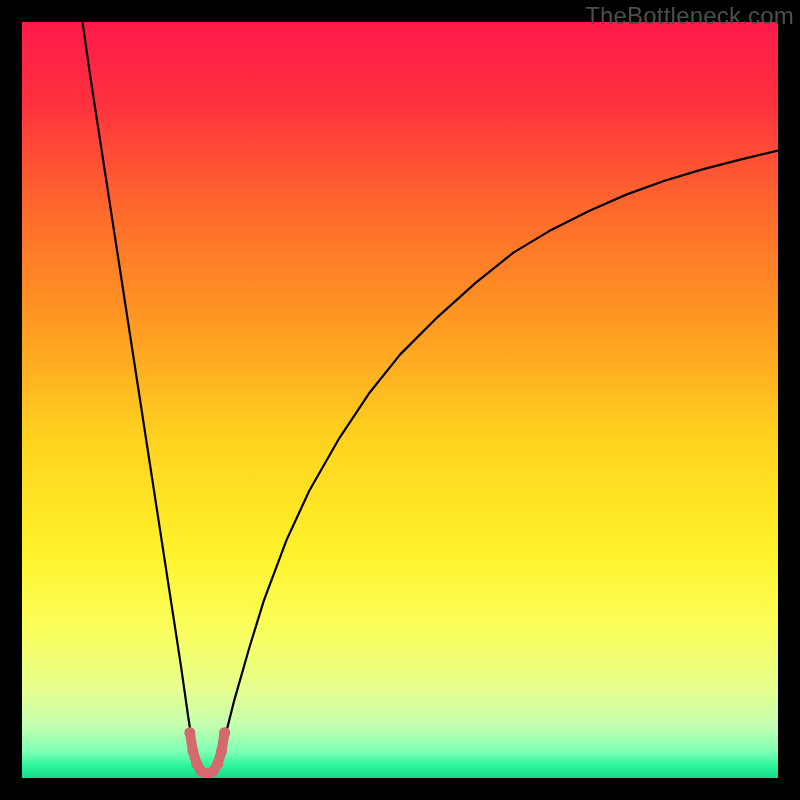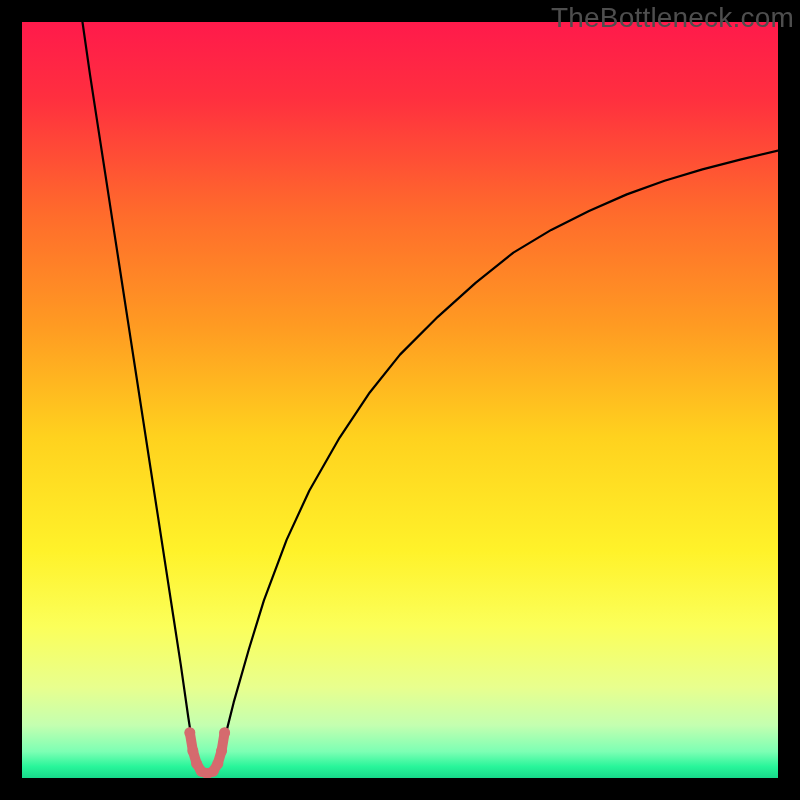--- a/index.html
+++ b/index.html
@@ -24,21 +24,21 @@
     left: 0;
     top: 0;
     width: 756px;
     height: 756px;
   }
   .watermark {
     position: absolute;
     top: 2px;
     right: 6px;
     color: #4e4e4e;
-    font-size: 28px;
+    font-size: 24px;
     font-weight: 500;
     letter-spacing: 0.2px;
     user-select: none;
   }
 </style>
 </head>
 <body>
 
 <div class="frame">
   <svg class="plot" viewBox="0 0 756 756" preserveAspectRatio="none">

